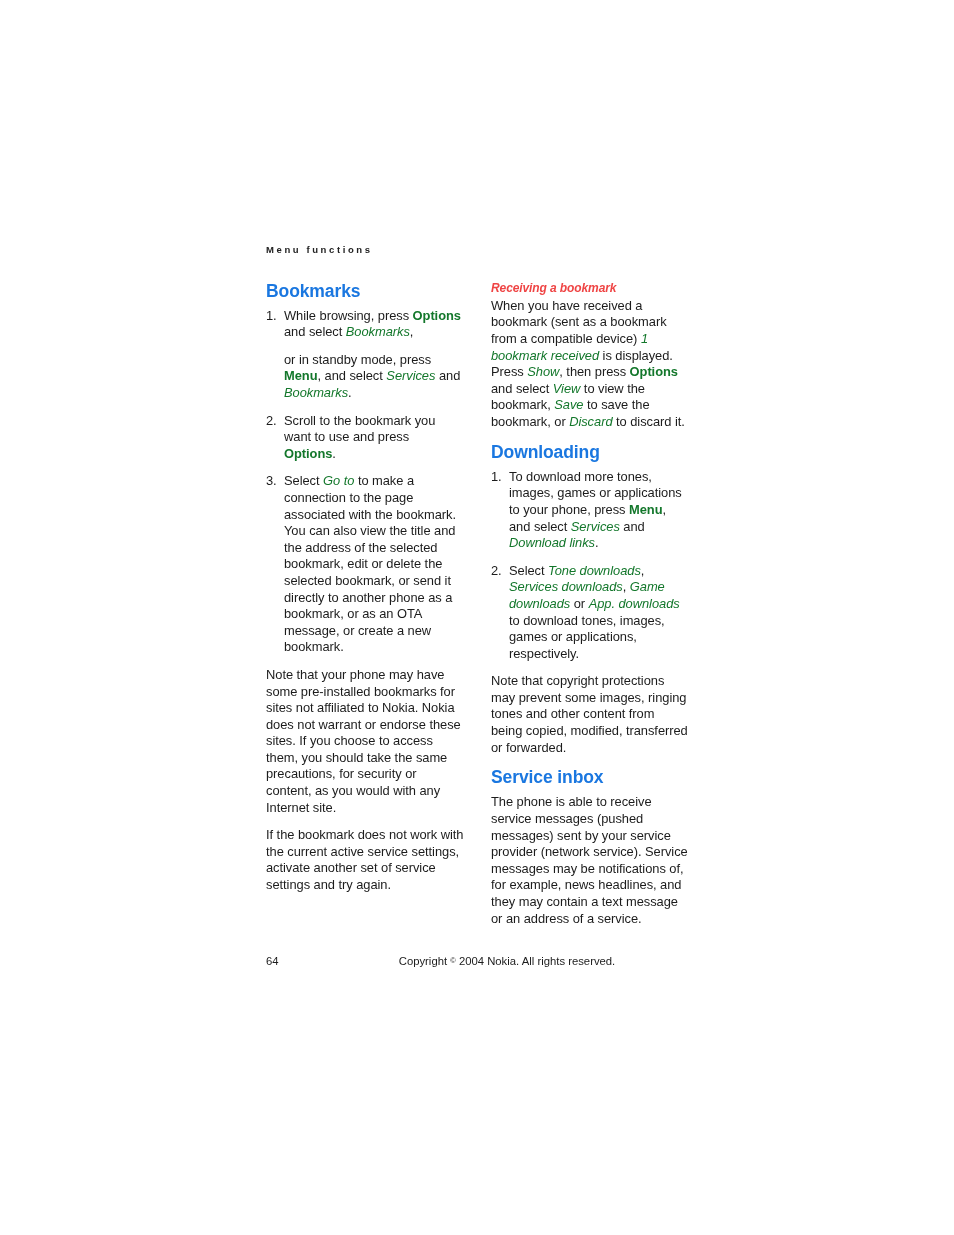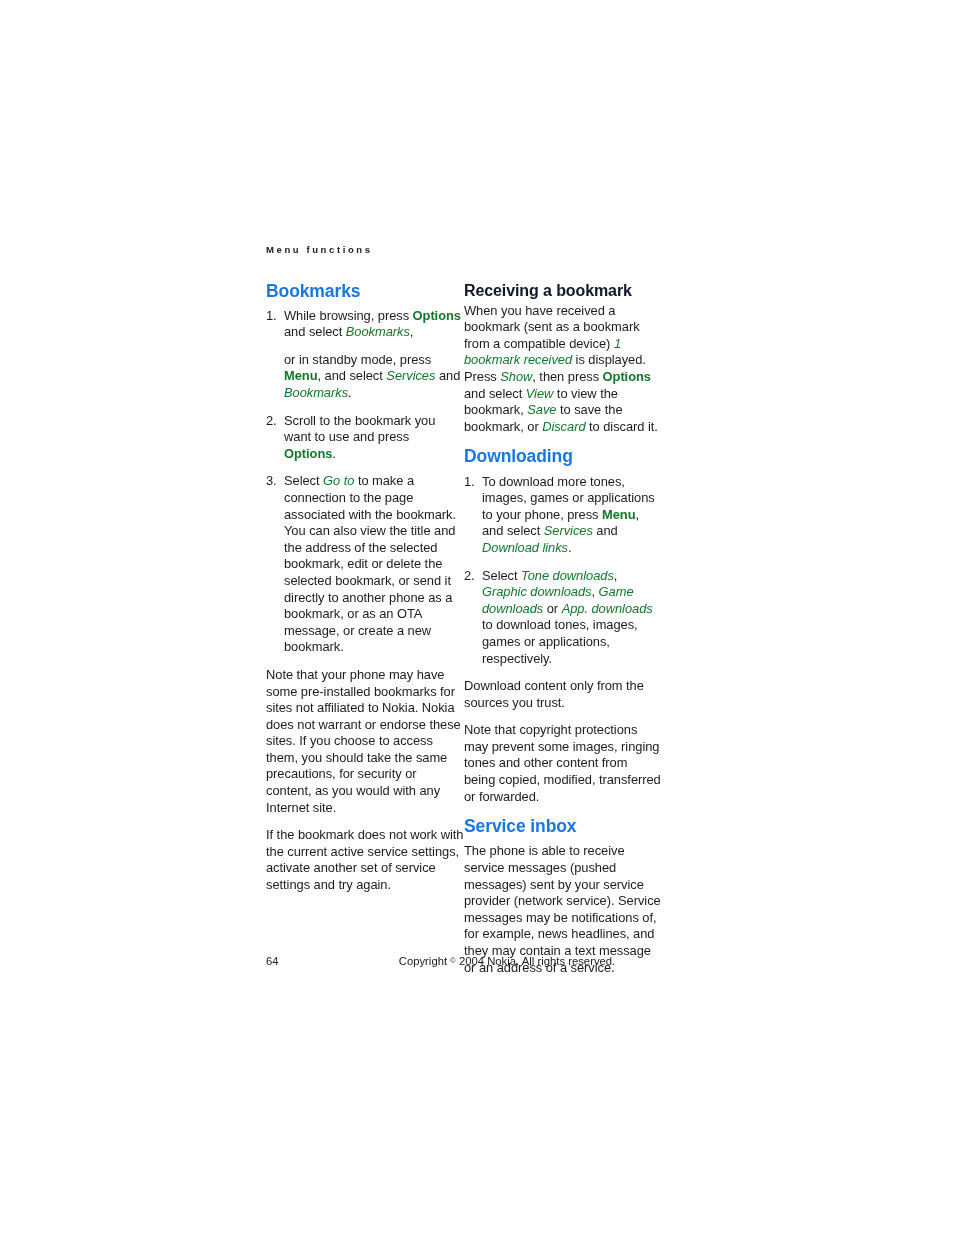--- a/index.html
+++ b/index.html
@@ -30,42 +30,44 @@
     letter-spacing: 2.6px;
     color: #222222;
     margin: 0 0 26px 0;
     line-height: 1;
   }
 
   
   .columns {
     display: flex;
     align-items: flex-start;
+    gap: 27px;
   }
   .col {
     width: 198px;
     flex: 0 0 198px;
   }
 
   
   h1.sec {
     font-size: 17.5px;
     font-weight: bold;
     color: #1a77e0;
     margin: 0 0 7px 0;
     line-height: 1.15;
     letter-spacing: -0.1px;
   }
   h2.sub {
-    font-size: 16px;
-    font-weight: bold;
-    color: #0f172a;
+    font-size: 12px;
+    font-weight: bold;
+    color: #ef4444;
     margin: 0 0 3px 0;
     line-height: 1.2;
     letter-spacing: -0.1px;
+    font-style: italic;
   }
   .sec-gap-top {
     margin-top: 23px;
   }
 
   
   p {
     font-size: 12.9px;
     line-height: 16.6px;
     margin: 0 0 11px 0;
@@ -192,26 +194,25 @@
 
       <ol class="steps">
 
         <li>
           <span class="num">1.</span>
           <span>To download more tones, images, games or applications to your phone, press </span><span class="k">Menu</span><span>, and select </span><span class="m">Services</span><span> and </span><span class="m">Download links</span><span>.</span>
         </li>
 
         <li>
           <span class="num">2.</span>
-          <span>Select </span><span class="m">Tone downloads</span><span>, </span><span class="m">Graphic downloads</span><span>, </span><span class="m">Game downloads</span><span> or </span><span class="m">App. downloads</span><span> to download tones, images, games or applications, respectively.</span>
+          <span>Select </span><span class="m">Tone downloads</span><span>, </span><span class="m">Services downloads</span><span>, </span><span class="m">Game downloads</span><span> or </span><span class="m">App. downloads</span><span> to download tones, images, games or applications, respectively.</span>
         </li>
 
       </ol>
 
-      <p>Download content only from the sources you trust.</p>
 
       <p>Note that copyright protections may prevent some images, ringing tones and other content from being copied, modified, transferred or forwarded.</p>
 
       <h1 class="sec sec-gap-top">Service inbox</h1>
 
       <p>The phone is able to receive service messages (pushed messages) sent by your service provider (network service). Service messages may be notifications of, for example, news headlines, and they may contain a text message or an address of a service.</p>
 
     </div>
 
   </div>

